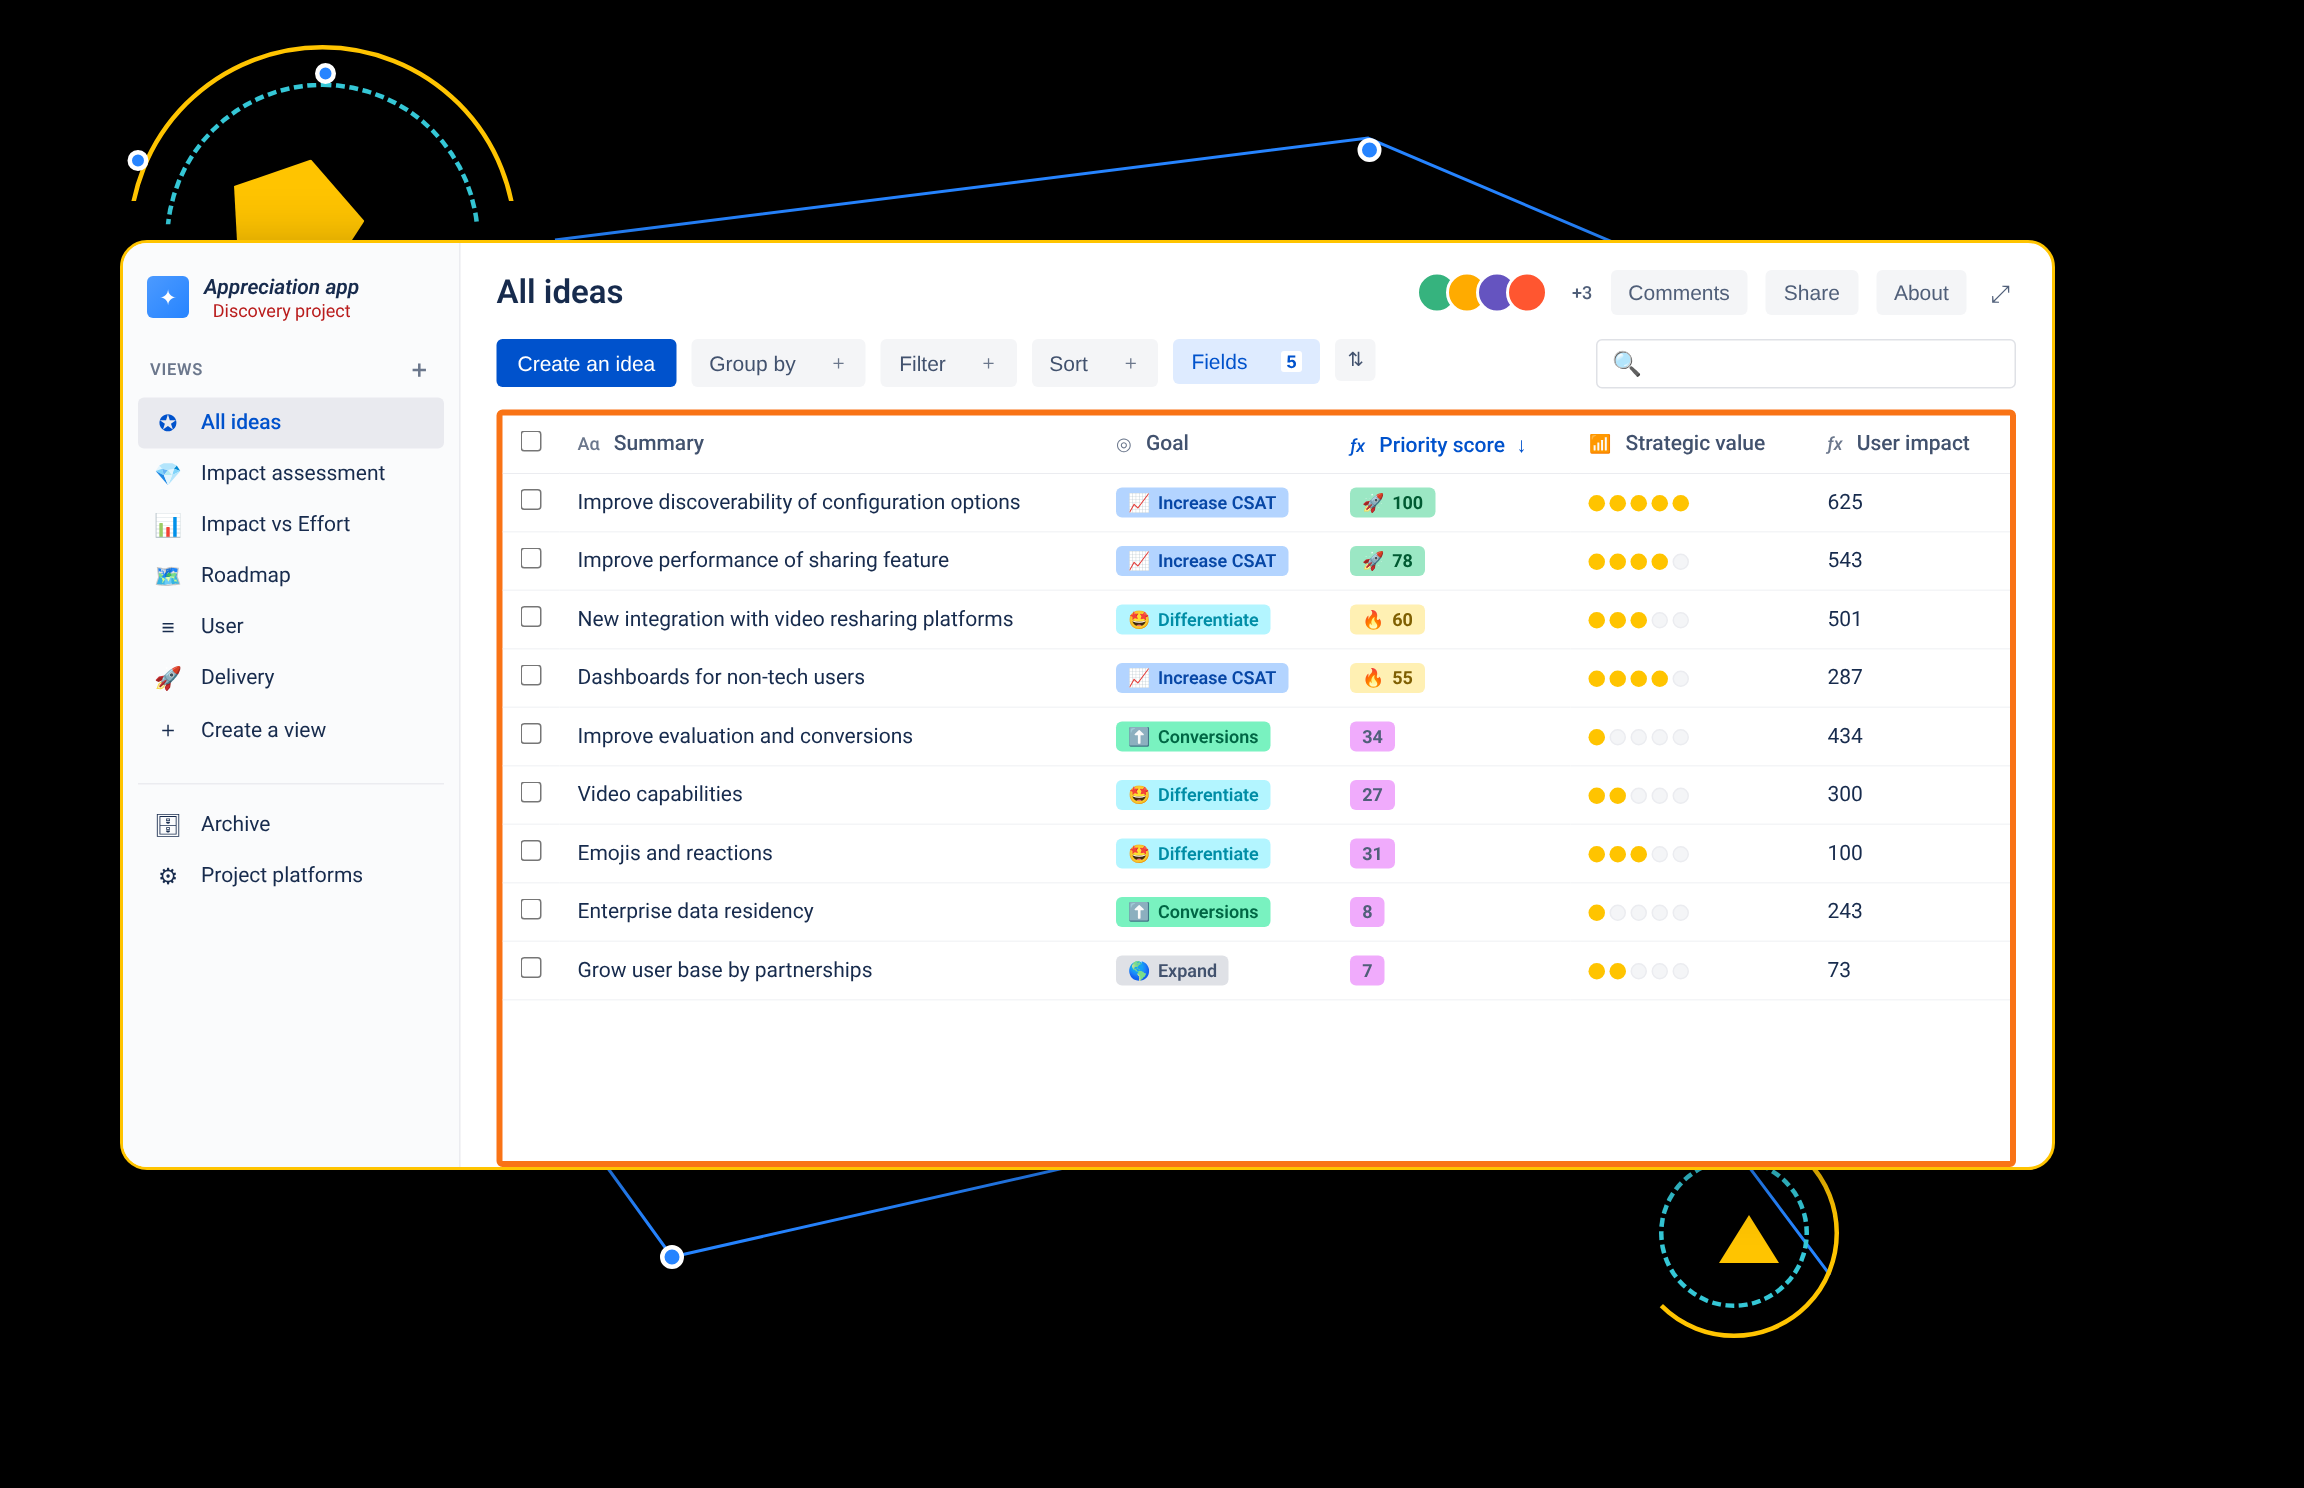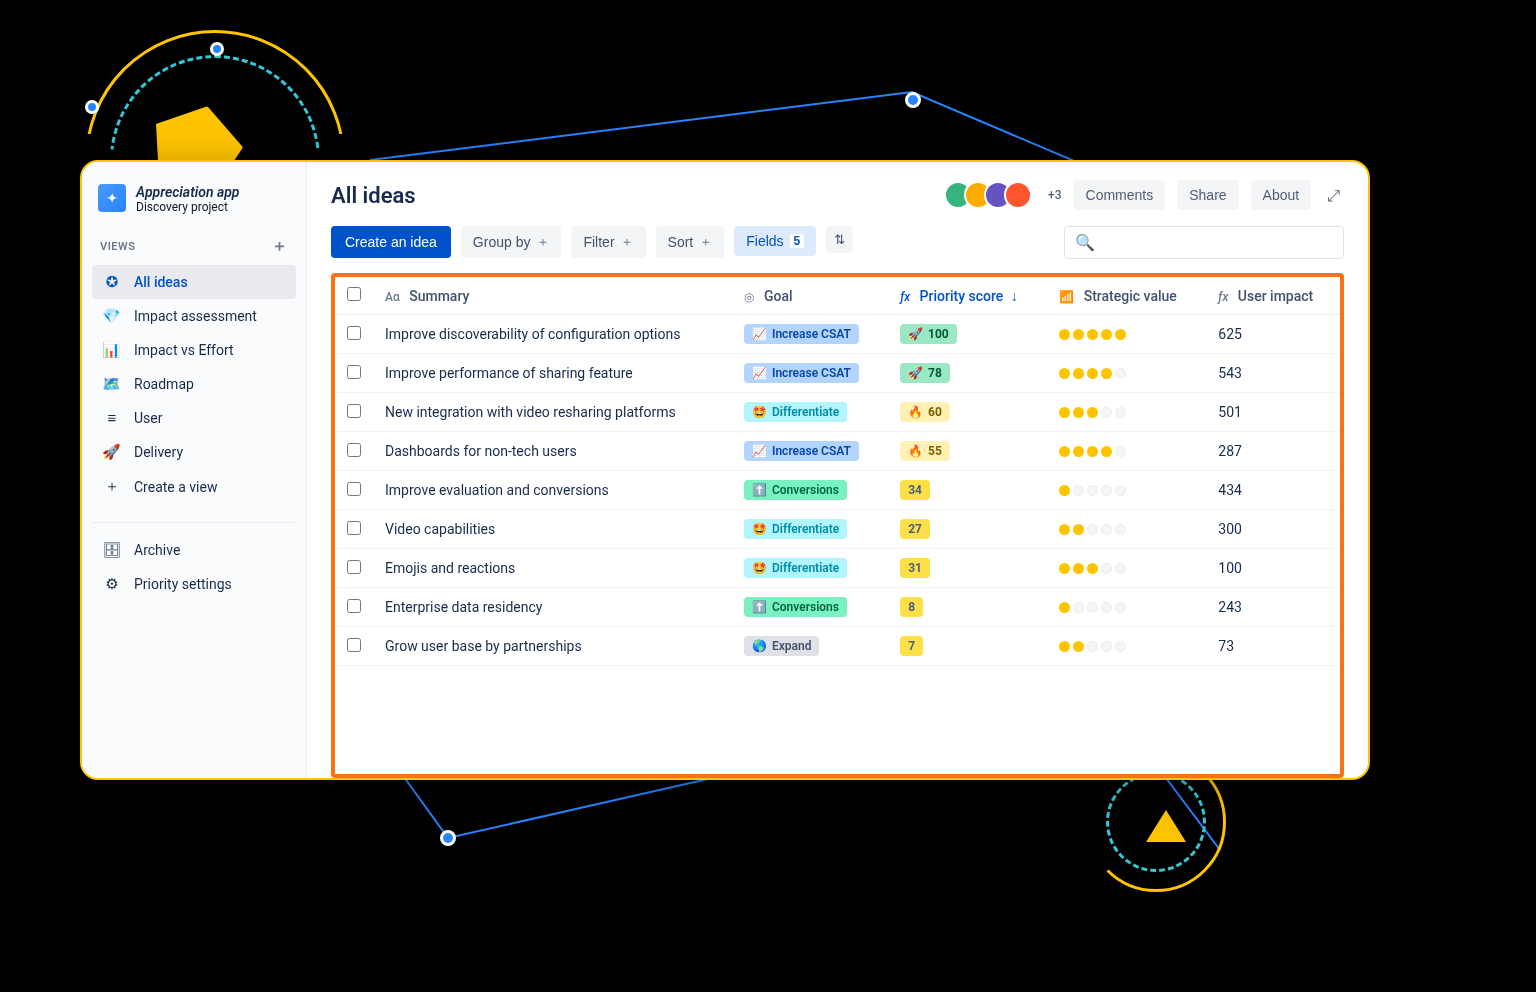--- a/index.html
+++ b/index.html
@@ -77,21 +77,21 @@
     color: #172B4D;
   }
   .project-header { display:flex; gap:10px; align-items:flex-start; padding:4px 6px 18px 6px;}
   .project-icon {
     width:28px;height:28px;border-radius:4px;
     background: linear-gradient(135deg,#4c9aff,#2684ff);
     display:flex;align-items:center;justify-content:center;
     color:#fff; font-size:14px;
   }
   .project-title { font-weight:600; font-size:14px; color:#172B4D;font-style:italic;}
-  .project-sub { font-size:12px; color:#0f172a;}
+  .project-sub { font-size:12px; color:#b91c1c;text-align:center;}
   .views-header {
     display:flex; justify-content:space-between; align-items:center;
     padding: 4px 8px; color:#6b778c; font-size:11px; font-weight:600; letter-spacing:0.5px;
     margin-bottom:4px;
   }
   .views-header .plus { font-size:16px; cursor:pointer;}
   .nav-item {
     display:flex; align-items:center; gap:12px;
     padding: 8px 10px; border-radius:4px; cursor:pointer;
     color:#172B4D; font-size:14px;
@@ -119,21 +119,21 @@
   .expand-icon { font-size:16px; color:#505f79; cursor:pointer; padding:4px;}
 
   .toolbar { display:flex; align-items:flex-start; gap:10px; margin-bottom:14px;}
   .btn-primary {
     background:#0052cc; color:#fff; border:none; border-radius:4px;
     padding:8px 14px; font-size:14px; font-weight:500; cursor:pointer;
   }
   .btn-tool {
     background:#f4f5f7; border:none; border-radius:4px;
     padding:7px 12px; font-size:14px; color:#42526e; cursor:pointer;
-    display:flex; align-items:center; gap:6px;
+    display:flex; align-items:center; gap:22px;
   }
   .btn-tool.active { background:#deebff; color:#0052cc;}
   .btn-tool .plus { color:#6b778c; font-size:13px;}
   .btn-tool .count { background:#fff; color:#0052cc; font-weight:600; padding:0 4px; border-radius:2px; font-size:12px;}
   .swap-icon { padding:6px 8px; background:#f4f5f7; border-radius:4px; font-size:13px; color:#42526e; cursor:pointer;}
   .search-box {
     flex:1; max-width:280px; margin-left:auto;
     border:1px solid #dfe1e6; border-radius:4px; padding:6px 10px;
     display:flex; align-items:center; gap:8px; color:#6b778c;
   }
@@ -164,21 +164,21 @@
   .goal-conv { background:#79f2c0; color:#006644;}
   .goal-expand { background:#dfe1e6; color:#42526e;}
   .goal-delight { background:#ffd6e7; color:#bf2681;}
 
   .priority-pill {
     display:inline-flex; align-items:center; gap:5px;
     padding:3px 8px; border-radius:4px; font-size:12px; font-weight:700;
   }
   .p-high { background:#9be7c4; color:#005a32;}
   .p-med  { background:#fff0b3; color:#7f5f01;}
-  .p-low  { background:#fde047; color:#505f79;}
+  .p-low  { background:#f0abfc; color:#505f79;}
 
   .stars { display:flex; gap:3px;}
   .star-on { width:11px;height:11px;border-radius:50%;background:#ffc400;}
   .star-off { width:11px;height:11px;border-radius:50%;background:#f4f5f7; border:1px solid #ebecf0;}
 </style>
 </head>
 <body>
 
 <div class="deco-arc-tl"></div>
 <div class="deco-arc-tl-dash"></div>
@@ -246,21 +246,21 @@
         </div>
       </div>
     <div class="sidebar-divider"></div>
     <div class="sidebar-bottom">
       <div class="nav-item">
         <span class="nicon">🗄</span>
         <span>Archive</span>
       </div>
       <div class="nav-item">
         <span class="nicon">⚙</span>
-        <span>Priority settings</span>
+        <span>Project platforms</span>
       </div>
     </div>
   </aside>
 
   <main class="main">
     <div class="main-header">
       <h1 class="page-title">All ideas</h1>
       <div class="header-right">
         <div class="avatars" id="avatars">
             <div class="avatar" style="background: rgb(54, 179, 126);"></div>

